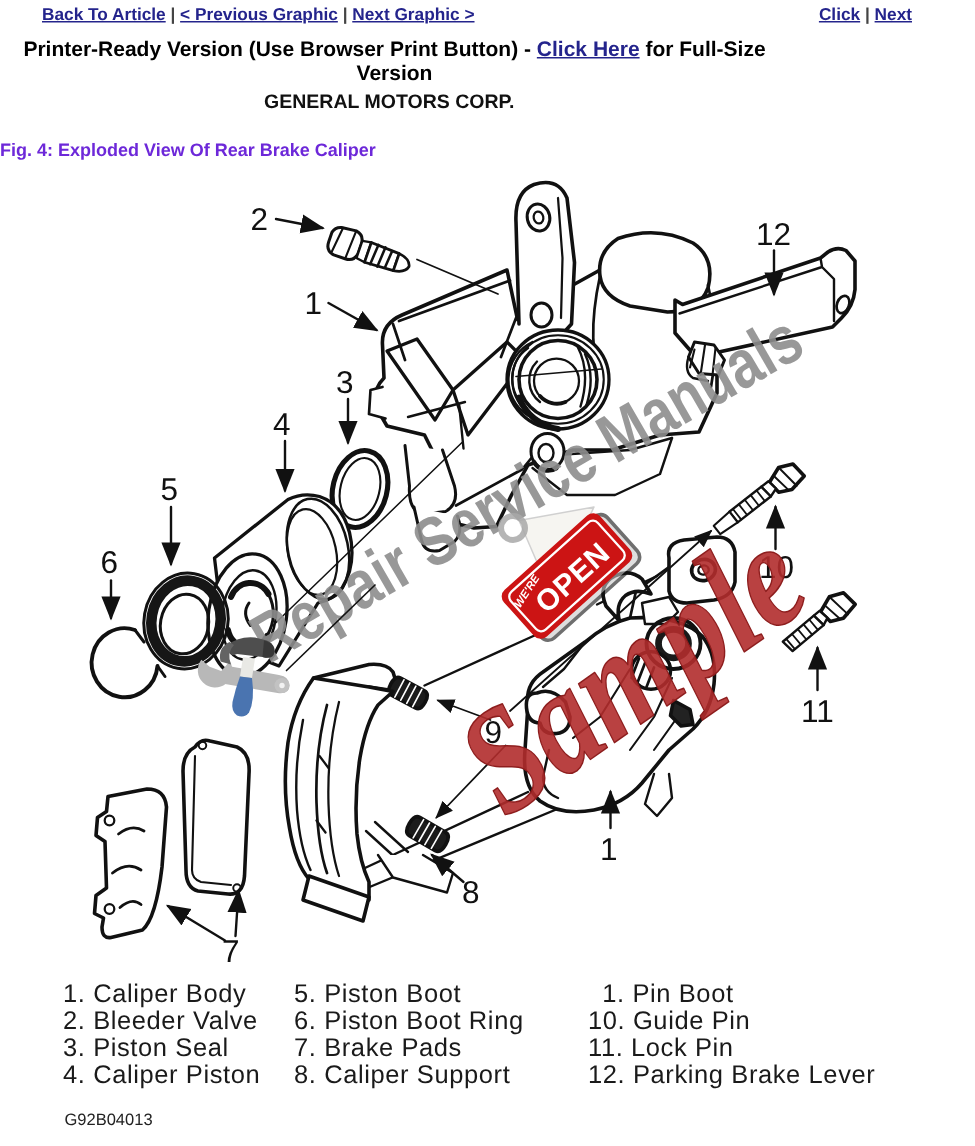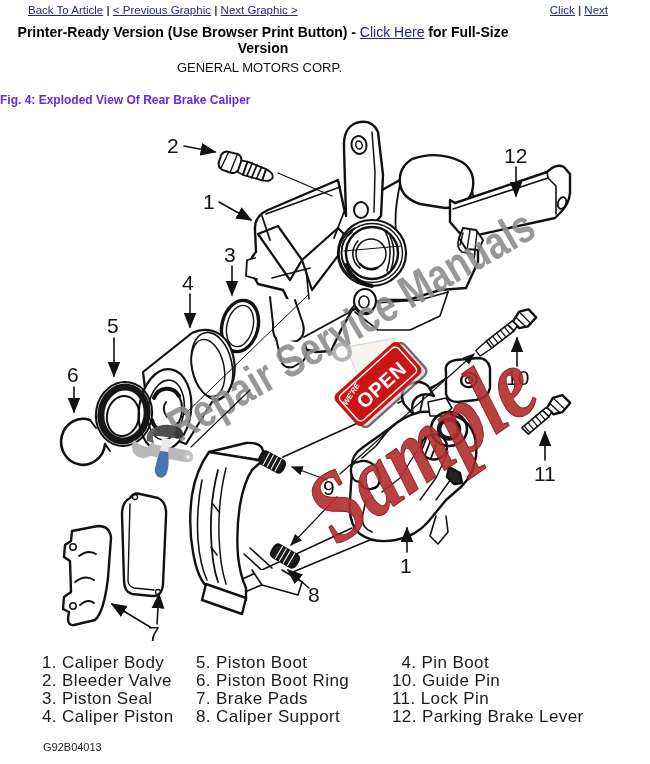--- a/index.html
+++ b/index.html
@@ -1,23 +1,23 @@
 <!DOCTYPE html>
 <html><head>
 <meta charset="utf-8">
 <style>
 html,body{margin:0;padding:0;background:#ffffff;width:650px;height:764px;overflow:hidden;}
 body{font-family:"Liberation Sans", sans-serif;}
-a{color:#24248c;font-weight:normal;text-decoration:underline;text-align:right;}
+a{color:#24248c;font-weight:bold;text-decoration:underline;text-align:right;}
 .topbar{position:absolute;top:4px;left:28px;right:42px;font-size:11.5px;font-weight:bold;color:#333;}
 .topbar .rt{float:right;}
 .title{position:absolute;top:24px;left:0;width:526px;text-align:center;font-size:14px;font-weight:bold;color:#000;}
 .title a{color:#24248c;}
 .fig{position:absolute;top:45px;left:0;width:650px;text-align:left;font-size:12px;font-weight:bold;color:#6d28d9;margin-top:48px;}
-.gm{position:absolute;top:60px;left:0;width:519px;text-align:center;font-size:13px;font-weight:normal;color:#111;}
+.gm{position:absolute;top:60px;left:0;width:519px;text-align:center;font-size:13px;font-weight:bold;color:#111;}
 .legend{position:absolute;top:654px;left:0;width:650px;font-size:17px;letter-spacing:0.4px;color:#1a1a1a;line-height:18px;}
 .lc{position:absolute;white-space:nowrap;}
 .gcode{position:absolute;top:741px;left:43px;font-size:11px;color:#222;}
 #art{position:absolute;top:88px;left:0;}
 </style>
 </head>
 <body>
 <div class="topbar">
   <span class="rt"><a href="#">Click</a> <span style="color:#444">|</span> <a href="#">Next</a></span>
   <a href="#">Back To Article</a> <span style="color:#444">|</span> <a href="#">&lt; Previous Graphic</a> <span style="color:#444">|</span> <a href="#">Next Graphic &gt;</a>
@@ -271,15 +271,15 @@
   <text x="352" y="376" text-anchor="middle" font-family="&quot;Liberation Sans&quot;, sans-serif" font-style="italic" font-weight="bold" font-size="7.5" fill="#fff" stroke="none" transform="rotate(-15 352 376)">WE'RE</text>
  </g>
 </g>
 
 <text x="0" y="0" transform="translate(337,546) rotate(-35)" font-family="&quot;Liberation Serif&quot;, serif" font-weight="bold" font-style="italic" font-size="100" textLength="252" lengthAdjust="spacingAndGlyphs" fill="#b12c2c" fill-opacity="0.9" stroke="#8d1d1d" stroke-width="1">Sample</text>
 </svg>
 
 <div class="legend">
   <div class="lc" style="left:42px;top:0px;">1. Caliper Body<br>2. Bleeder Valve<br>3. Piston Seal<br>4. Caliper Piston</div>
   <div class="lc" style="left:196px;top:0px;">5. Piston Boot<br>6. Piston Boot Ring<br>7. Brake Pads<br>8. Caliper Support</div>
-  <div class="lc" style="left:392px;top:0px;"><span style="margin-left:9.5px">4. Pin Boot</span><br>10. Guide Pin<br>11. Lock Pin<br>12. Parking Brake Lever</div>
+  <div class="lc" style="left:392px;top:0px;"><span style="margin-left:9.5px">1. Pin Boot</span><br>10. Guide Pin<br>11. Lock Pin<br>12. Parking Brake Lever</div>
 </div>
 <div class="gcode">G92B04013</div>
 
 </body></html>

